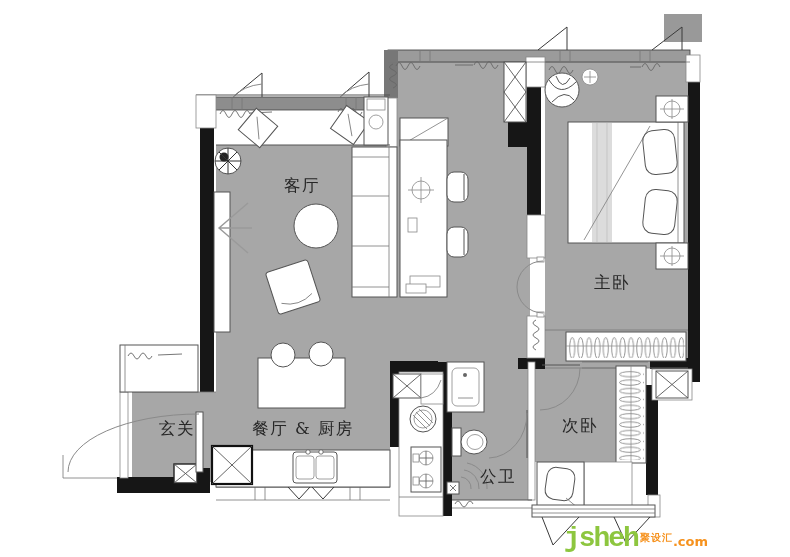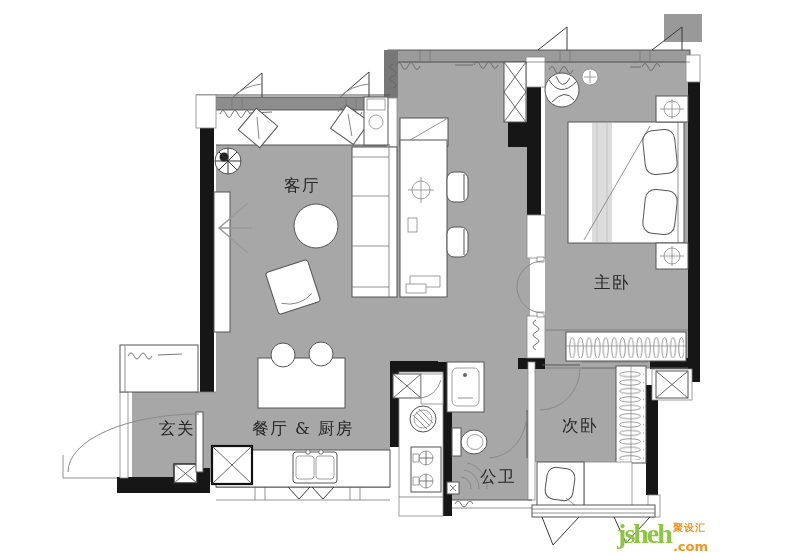--- a/index.html
+++ b/index.html
@@ -14,22 +14,22 @@
   .furnl{fill:#ffffff;stroke:#888;stroke-width:0.8;}
   .thin{stroke:#777;stroke-width:0.8;fill:none;}
   .thin2{stroke:#555;stroke-width:1;fill:none;}
   .arc{stroke:#8a8a8a;stroke-width:1;fill:none;}
   .flap{stroke:#3a3a3a;stroke-width:1;fill:none;}
   .curt{stroke:#666;stroke-width:0.9;fill:none;}
   .xline{stroke:#555;stroke-width:0.9;}
   .roomlabel{font-family:"DejaVu Serif","Liberation Serif",serif;font-size:16.5px;fill:#262626;letter-spacing:1.5px;}
   .wm{position:absolute;right:4px;bottom:4px;display:flex;align-items:flex-start;line-height:1;}
   .wm-brand{position:relative;color:#8dc63f;font-weight:bold;font-size:28px;letter-spacing:-2px;
-            font-family:Liberation Serif, serif;}
-  .wm-col{display:flex;flex-direction:column;margin-left:2px;padding-top:3px;}
+            font-family:Liberation Mono, monospace;}
+  .wm-col{display:flex;margin-left:2px;padding-top:3px;align-items:center;}
   .wm-cjk{color:#f6921e;font-size:10px;font-weight:bold;letter-spacing:1px;}
   .wm-com{color:#f6921e;font-size:13px;font-weight:bold;margin-top:7px;}
 </style>
 </head>
 <body>
 
 <div class="stage">
 <svg width="790" height="557" viewBox="0 0 790 557">
   <defs>
     <pattern id="hangH" x="568" y="336" width="8.4" height="24" patternUnits="userSpaceOnUse">

